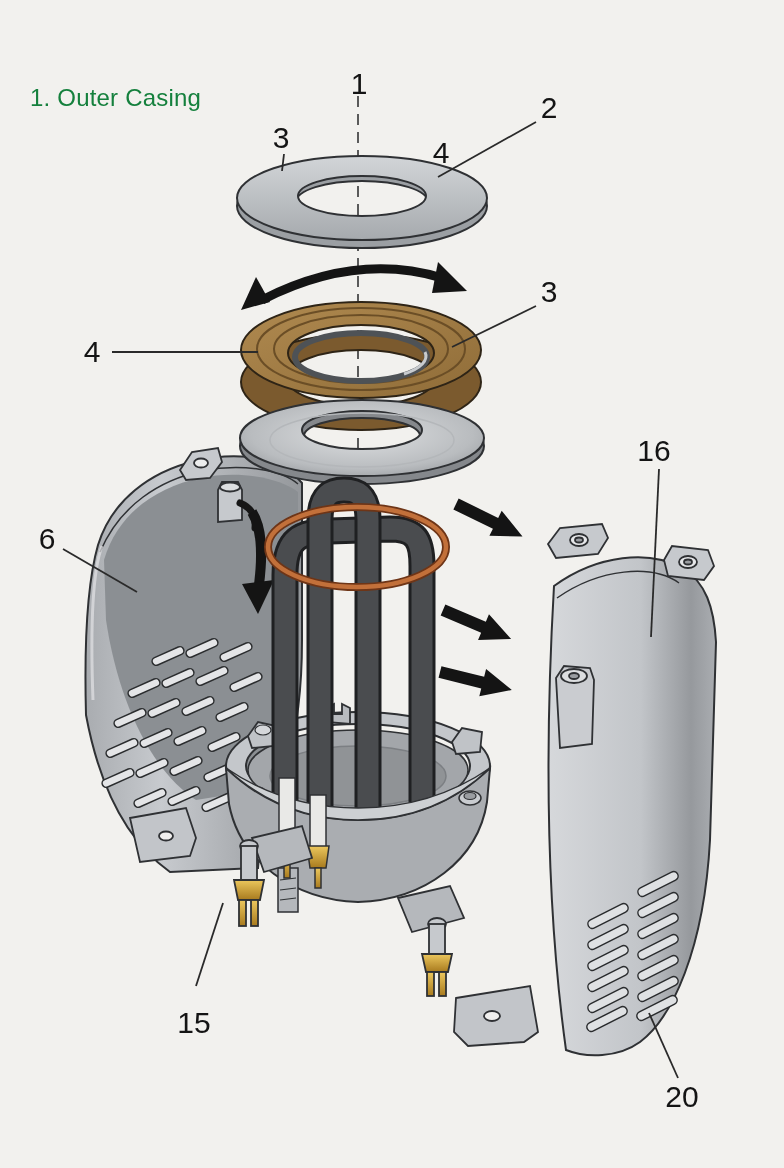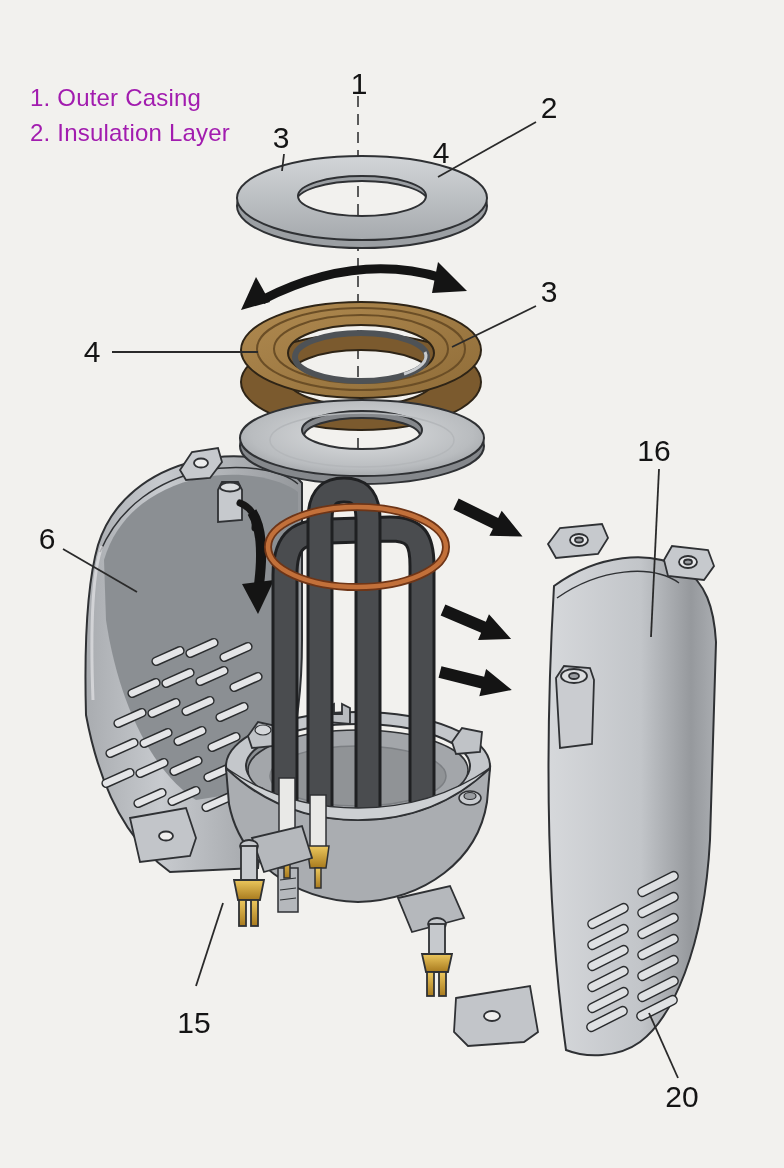--- a/index.html
+++ b/index.html
@@ -5,21 +5,21 @@
   html,body{margin:0;padding:0;}
   body{
     width:784px;height:1168px;position:relative;overflow:hidden;
     background:#f2f1ee;
     font-family:"Liberation Sans", sans-serif;
   }
   .stage{position:absolute;inset:0;}
   svg{position:absolute;left:0;top:0;}
   .legend{
     position:absolute;left:30px;top:80px;
-    font-size:24px;line-height:35px;color:#a21caf;
+    font-size:24px;line-height:35px;color:#15803d;
     letter-spacing:.2px;white-space:nowrap;
   }
   .plabel{
     position:absolute;transform:translate(-50%,-50%);
     font-size:30px;color:#141414;line-height:1;
   }
 </style>
 </head>
 <body>
 
@@ -265,21 +265,20 @@
     <line x1="112" y1="352" x2="258" y2="352"></line>
     <line x1="63" y1="549" x2="137" y2="592"></line>
     <line x1="659" y1="469" x2="651" y2="637"></line>
     <line x1="196" y1="986" x2="223" y2="903"></line>
     <line x1="678" y1="1078" x2="649" y2="1013"></line>
   </g>
 </svg>
 
 <div class="legend">
   <div>1. Outer Casing</div>
-  <div>2. Insulation Layer</div>
 </div>
 
 <div class="plabel" style="left:359px;top:84px">1</div>
 <div class="plabel" style="left:549px;top:108px">2</div>
 <div class="plabel" style="left:281px;top:138px">3</div>
 <div class="plabel" style="left:441px;top:153px">4</div>
 <div class="plabel" style="left:549px;top:292px">3</div>
 <div class="plabel" style="left:92px;top:352px">4</div>
 <div class="plabel" style="left:47px;top:539px">6</div>
 <div class="plabel" style="left:654px;top:451px">16</div>

